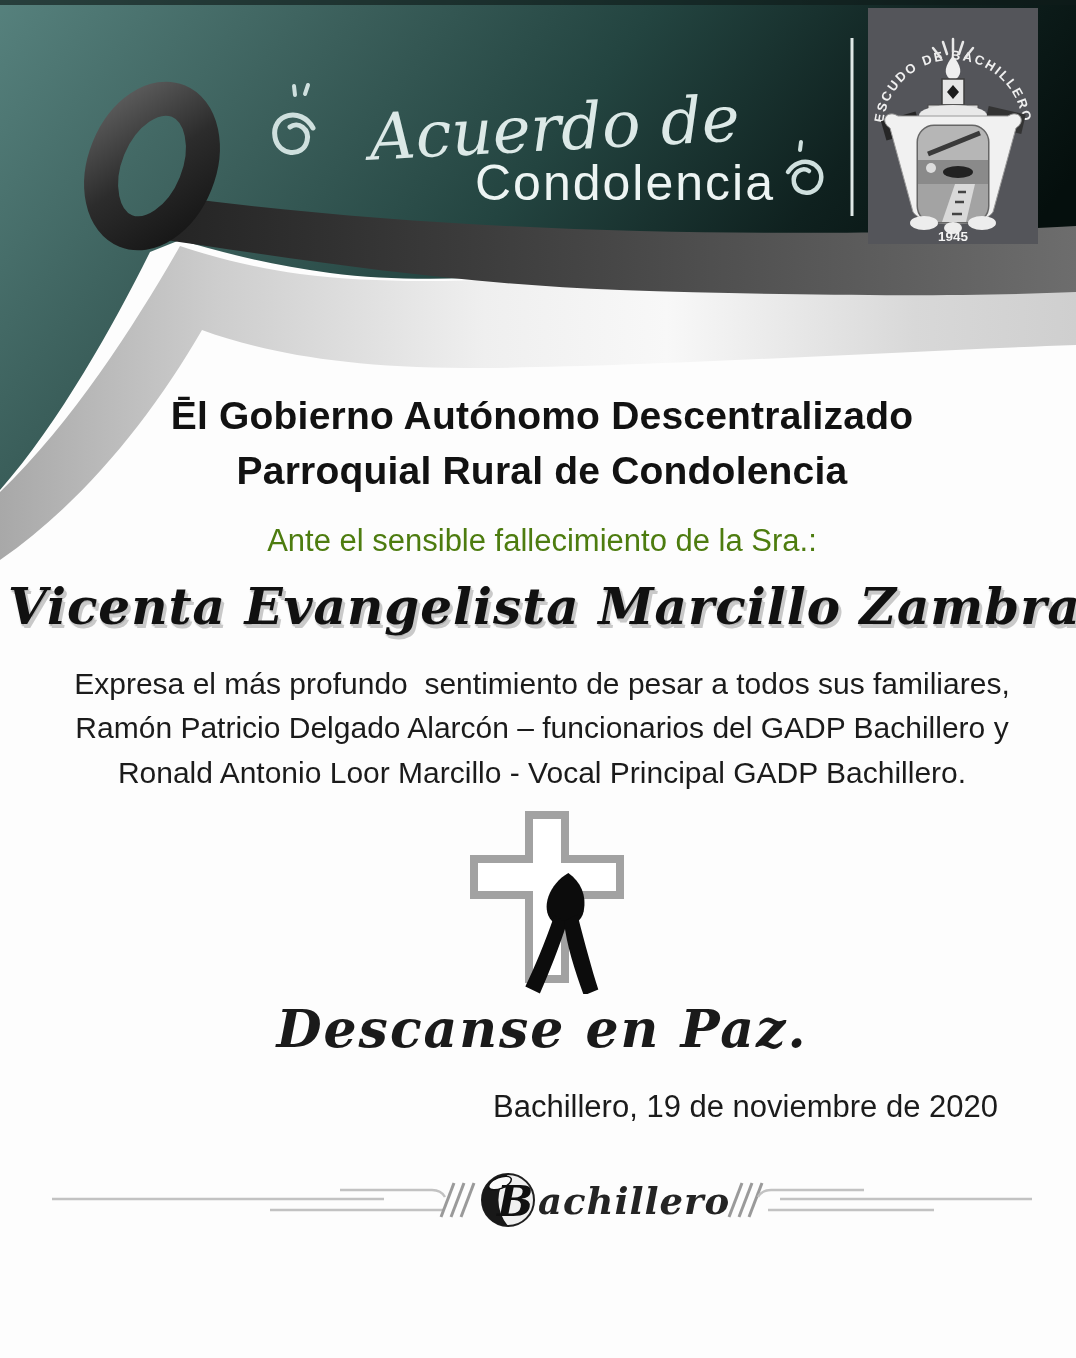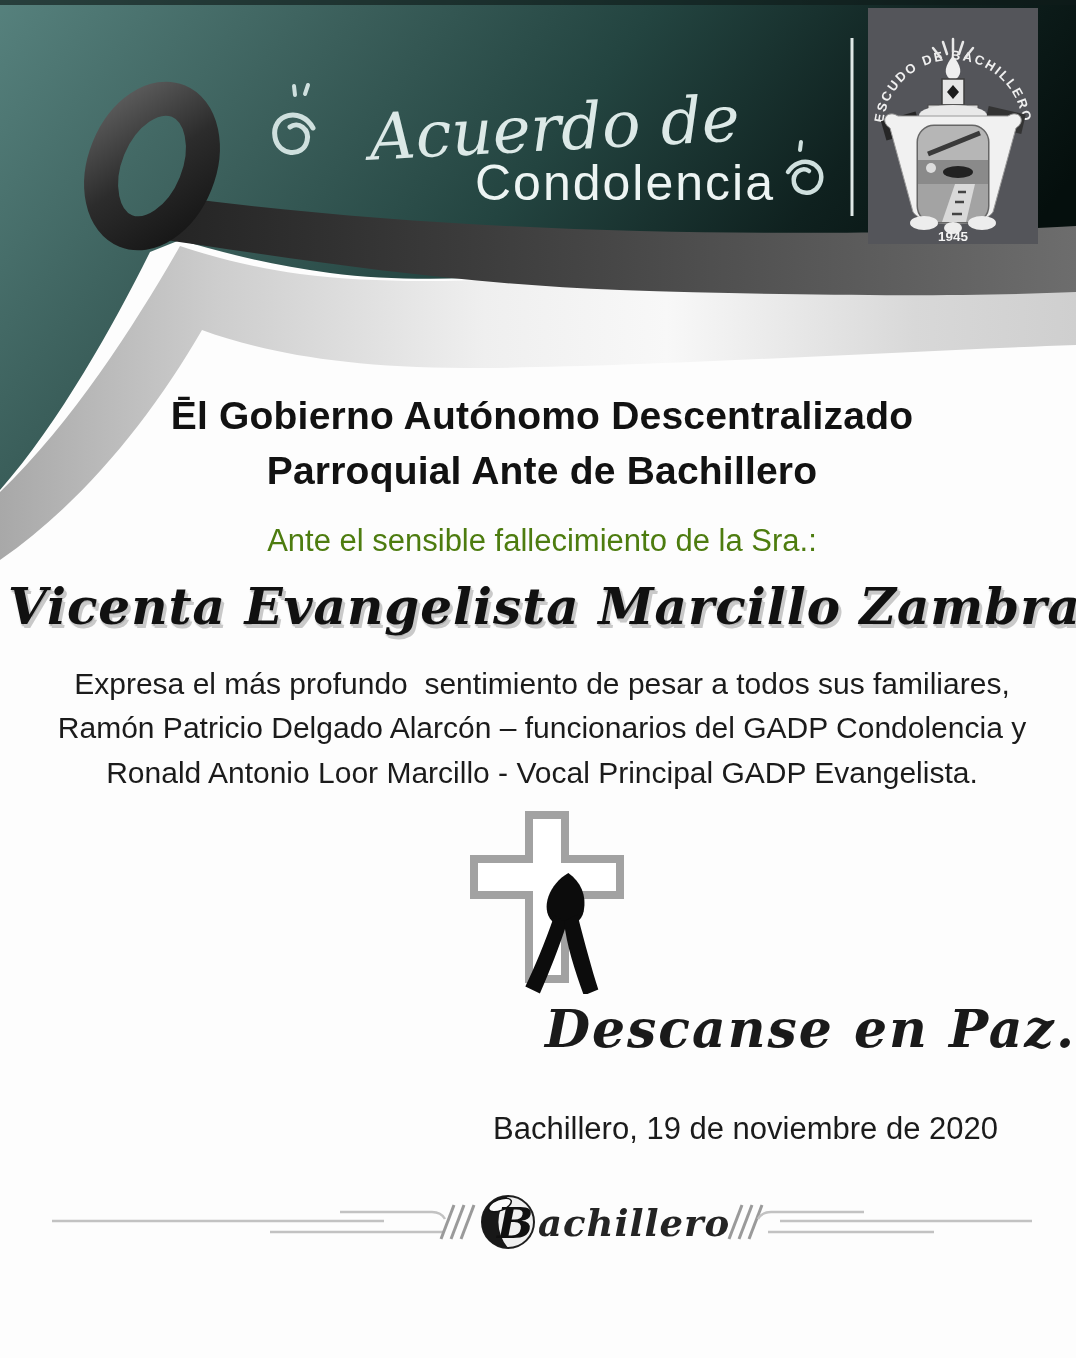--- a/index.html
+++ b/index.html
@@ -28,24 +28,24 @@
     text-shadow:3px 4px 0 #c9c9c9, 1px 2px 2px rgba(0,0,0,.35);
     letter-spacing:1px;
   }
   .message{margin-top:26px;font-size:30px;line-height:1.48;color:#1b1b1b;}
   .message-line{white-space:pre;}
   .cross-wrap{margin-top:14px;height:185px;}
   .farewell{
     margin-top:4px;
     font-family:"DejaVu Serif", serif;
     font-style:italic;font-weight:bold;
-    font-size:52px;color:#1a1a1a;letter-spacing:2px;text-align:right;
+    font-size:52px;color:#1a1a1a;letter-spacing:2px;
   }
   .dateline{
-    margin-top:52px;text-align:right;padding-right:78px;
+    margin-top:30px;text-align:right;padding-right:78px;
     font-size:31px;color:#1b1b1b;
   }
   .footer{margin-top:46px;display:flex;justify-content:center;}
 </style>
 </head>
 <body>
 
 <div class="page">
 
   <svg class="header-art" width="1076" height="620" viewBox="0 0 1076 620">
@@ -167,31 +167,31 @@
       <ellipse cx="982" cy="223" rx="14" ry="7" fill="#ededed"></ellipse>
       <ellipse cx="953" cy="228" rx="9" ry="6" fill="#ededed"></ellipse>
       <text x="953" y="241" text-anchor="middle" font-family="Liberation Sans, sans-serif" font-size="13.5" font-weight="bold" fill="#f4f4f4">1945</text>
     </g>
   </svg>
 
   <div class="content">
 
     <div class="org-title">
       <div>Ēl Gobierno Autónomo Descentralizado</div>
-      <div>Parroquial Ante de Bachillero</div>
+      <div>Parroquial Rural de Condolencia</div>
     </div>
 
     <div class="intro-line">Ante el sensible fallecimiento de la Sra.:</div>
 
     <div class="deceased-name">Vicenta Evangelista Marcillo Zambrano</div>
 
     <div class="message">
       <div class="message-line">Expresa el más profundo  sentimiento de pesar a todos sus familiares,</div>
-      <div class="message-line">Ramón Patricio Delgado Alarcón – funcionarios del GADP Condolencia y</div>
-      <div class="message-line">Ronald Antonio Loor Marcillo - Vocal Principal GADP Evangelista.</div>
+      <div class="message-line">Ramón Patricio Delgado Alarcón – funcionarios del GADP Bachillero y</div>
+      <div class="message-line">Ronald Antonio Loor Marcillo - Vocal Principal GADP Bachillero.</div>
     </div>
 
     <div class="cross-wrap">
       <svg width="220" height="185" viewBox="0 0 220 185">
         <rect x="93" y="2" width="44" height="172" fill="#a2a2a2"></rect>
         <rect x="38" y="46" width="154" height="44" fill="#a2a2a2"></rect>
         <rect x="101" y="10" width="28" height="156" fill="#ffffff"></rect>
         <rect x="46" y="54" width="138" height="28" fill="#ffffff"></rect>
         <g transform="translate(18,52) rotate(4 115 60)">
           <path d="M115,12 C97,24 89,49 102,61 C113,71 131,64 133,49 C135,33 128,20 115,12 Z" fill="#0c0c0c"></path>

